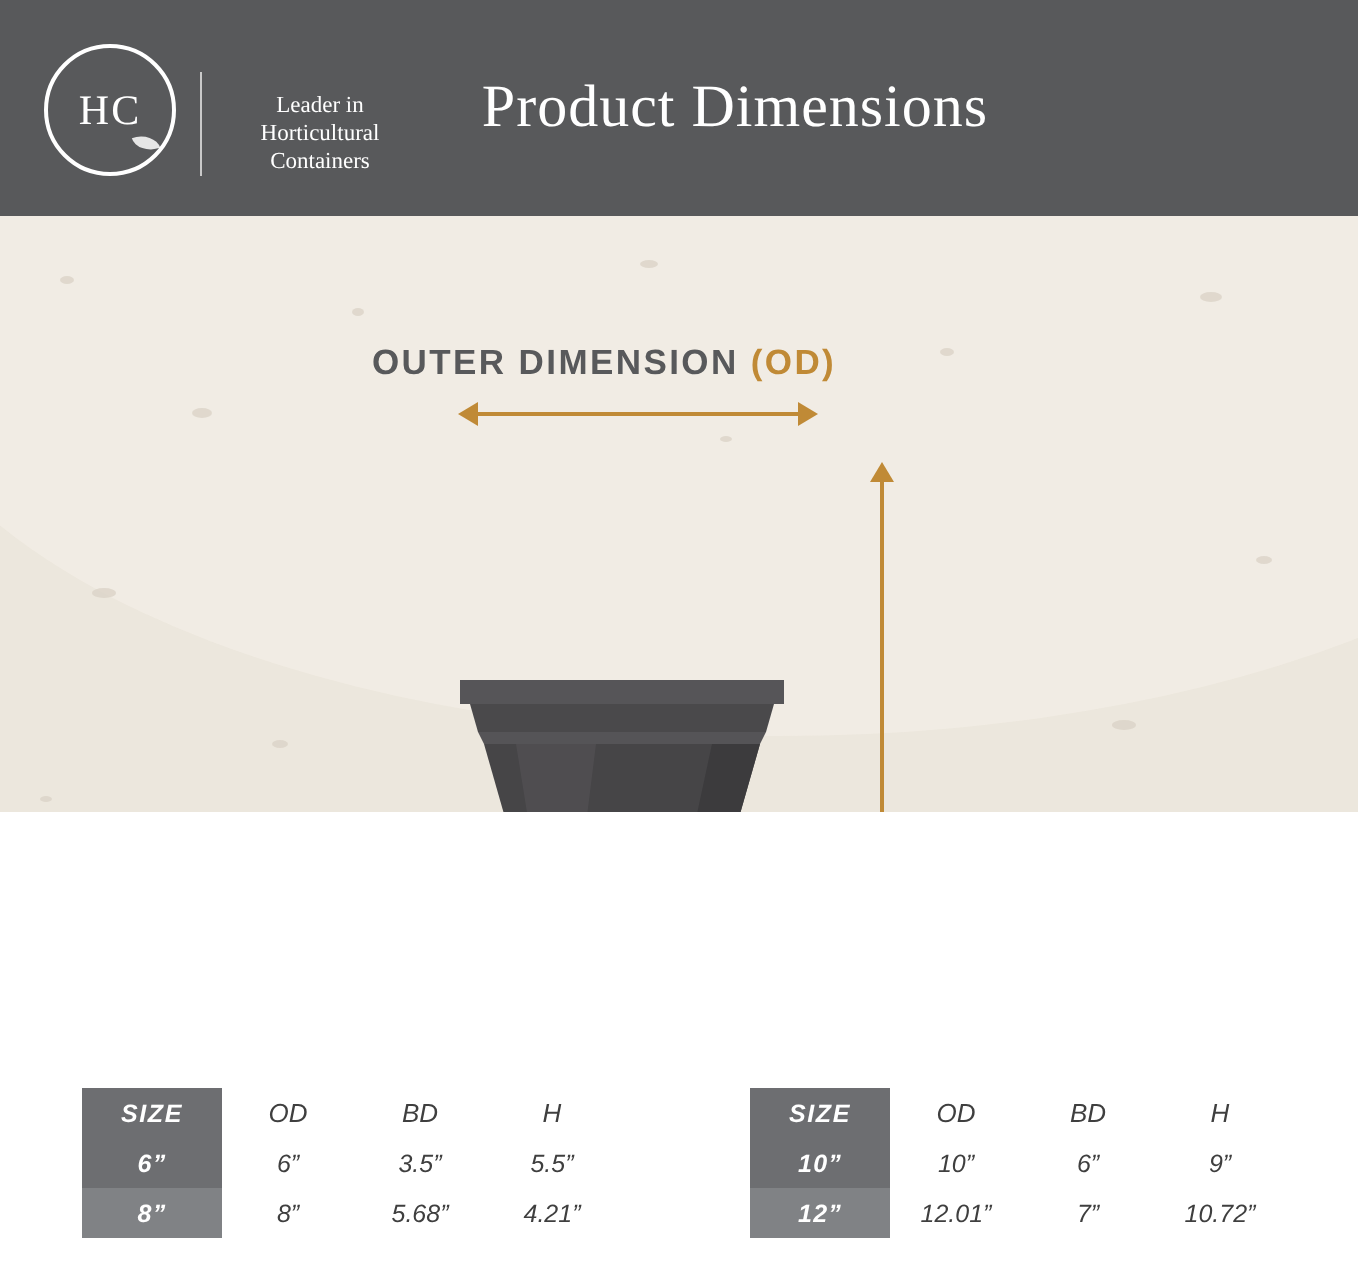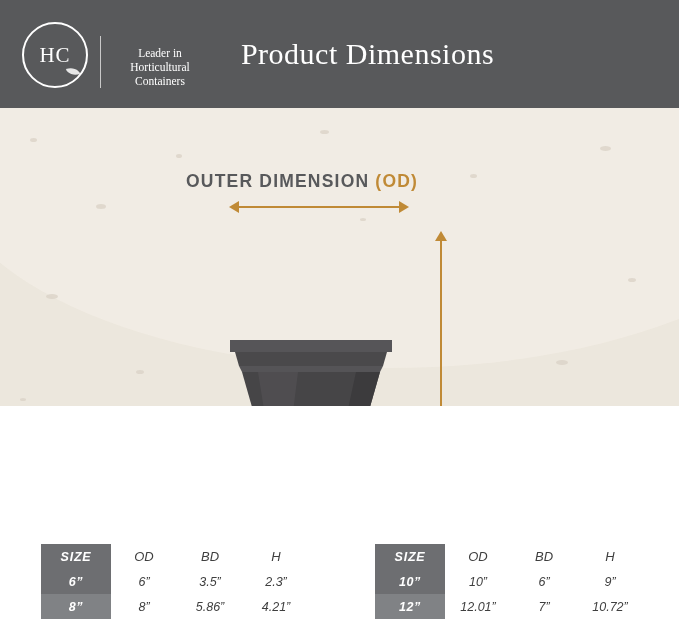--- a/index.html
+++ b/index.html
@@ -333,26 +333,26 @@
           <tr>
         <th class="sizehead">SIZE</th>
         <th class="colhead">OD</th>
         <th class="colhead">BD</th>
         <th class="colhead">H</th>
       </tr>
       <tr>
         <td class="sizecol">6”</td>
         <td class="val">6”</td>
         <td class="val">3.5”</td>
-        <td class="val">2.3”</td>
+        <td class="val">5.5”</td>
       </tr>
       <tr class="alt">
         <td class="sizecol">8”</td>
         <td class="val">8”</td>
-        <td class="val">5.86”</td>
+        <td class="val">5.68”</td>
         <td class="val">4.21”</td>
       </tr>
     </tbody>
       </table>
 
     <table class="dim-table right">
       <tbody>
           <tr>
         <th class="sizehead">SIZE</th>
         <th class="colhead">OD</th>

